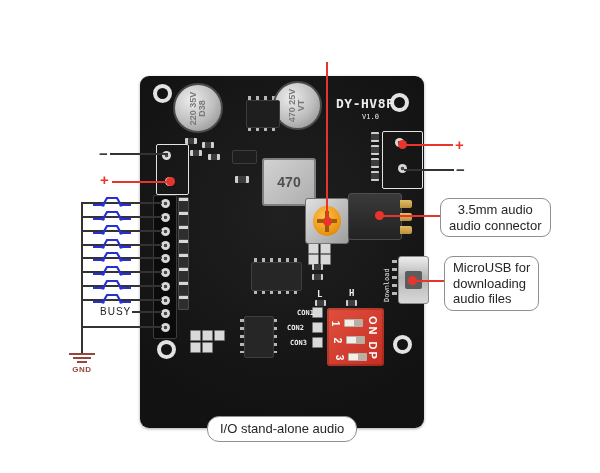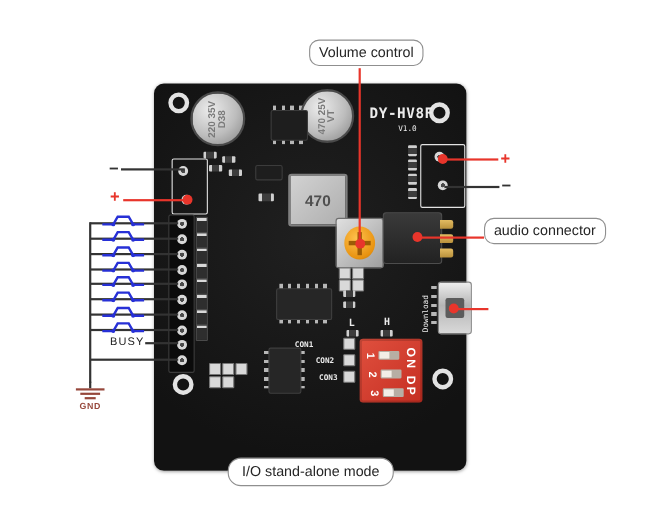--- a/index.html
+++ b/index.html
@@ -151,21 +151,21 @@
     <div class="silk" style="left:243px;top:170px;font-size:7px;writing-mode:vertical-rl;transform:rotate(180deg);height:56px;">Download</div>
 
     <div class="pins-h" style="left:114px;top:182px;width:46px;"></div>
     <div class="chip" style="left:111px;top:186px;width:49px;height:27px;"></div>
     <div class="pins-h" style="left:114px;top:213px;width:46px;"></div>
 
     <div class="pins-v" style="left:100px;top:243px;height:34px;"></div>
     <div class="chip" style="left:104px;top:240px;width:28px;height:40px;"></div>
     <div class="pins-v" style="left:132px;top:243px;height:34px;"></div>
 
-    <div class="silk" style="left:128px;top:233px;font-size:7px;font-weight:bold;">CON1</div>
+    <div class="silk" style="left:157px;top:233px;font-size:7px;font-weight:bold;">CON1</div>
     <div class="silk" style="left:147px;top:248px;font-size:7px;font-weight:bold;">CON2</div>
     <div class="silk" style="left:150px;top:263px;font-size:7px;font-weight:bold;">CON3</div>
     <div class="padsq" style="left:172px;top:231px;"></div>
     <div class="padsq" style="left:172px;top:246px;"></div>
     <div class="padsq" style="left:172px;top:261px;"></div>
 
     <div class="silk" style="left:177px;top:213px;font-size:9px;font-weight:bold;">L</div>
     <div class="silk" style="left:209px;top:212px;font-size:9px;font-weight:bold;">H</div>
     <div class="smd" style="left:175px;top:224px;width:11px;height:6px;"></div>
     <div class="smd" style="left:206px;top:224px;width:11px;height:6px;"></div>
@@ -300,28 +300,31 @@
   <div class="dot" style="left:398px;top:140px;"></div>
   <div class="wire hw blk" style="left:404px;top:169px;width:50px;"></div>
   <div class="sign blk-t" style="left:456px;top:162px;">−</div>
 
   <div class="wire hw red" style="left:383px;top:215px;width:57px;"></div>
   <div class="dot" style="left:375px;top:211px;"></div>
 
   <div class="wire hw red" style="left:416px;top:280px;width:28px;"></div>
   <div class="dot" style="left:408px;top:276px;"></div>
 
-  <div class="callout" style="left:281px;top:36px;">
-    <span class="ln">Volume control</span>
-  </div>
 
 
 
   <div class="callout" style="left:440px;top:198px;">
+    <span class="ln">3.5mm audio</span>
     <span class="ln">audio connector</span>
   </div>
 
+  <div class="callout" style="left:444px;top:256px;text-align:left;">
+    <span class="ln">MicroUSB for</span>
+    <span class="ln">downloading</span>
+    <span class="ln">audio files</span>
+  </div>
 
   <div class="callout" style="left:207px;top:416px;border-radius:12px;padding:4px 12px;">
-    <span class="ln">I/O stand-alone mode</span>
+    <span class="ln">I/O stand-alone audio</span>
   </div>
 
 </div>
 
 </body></html>

